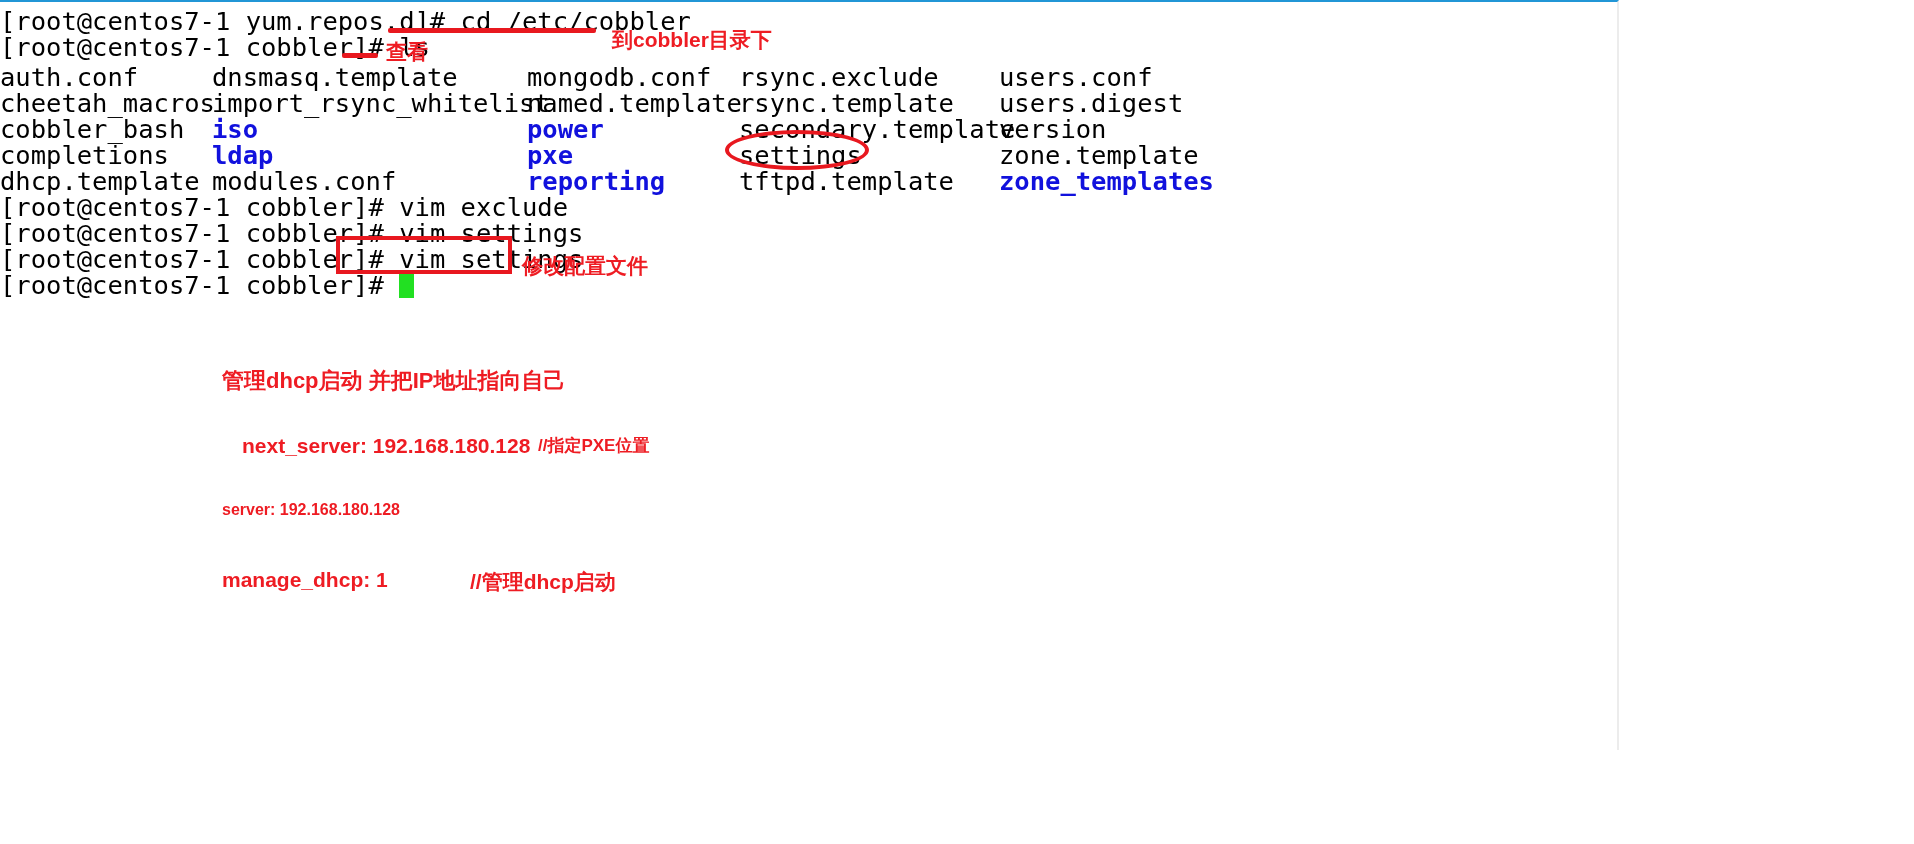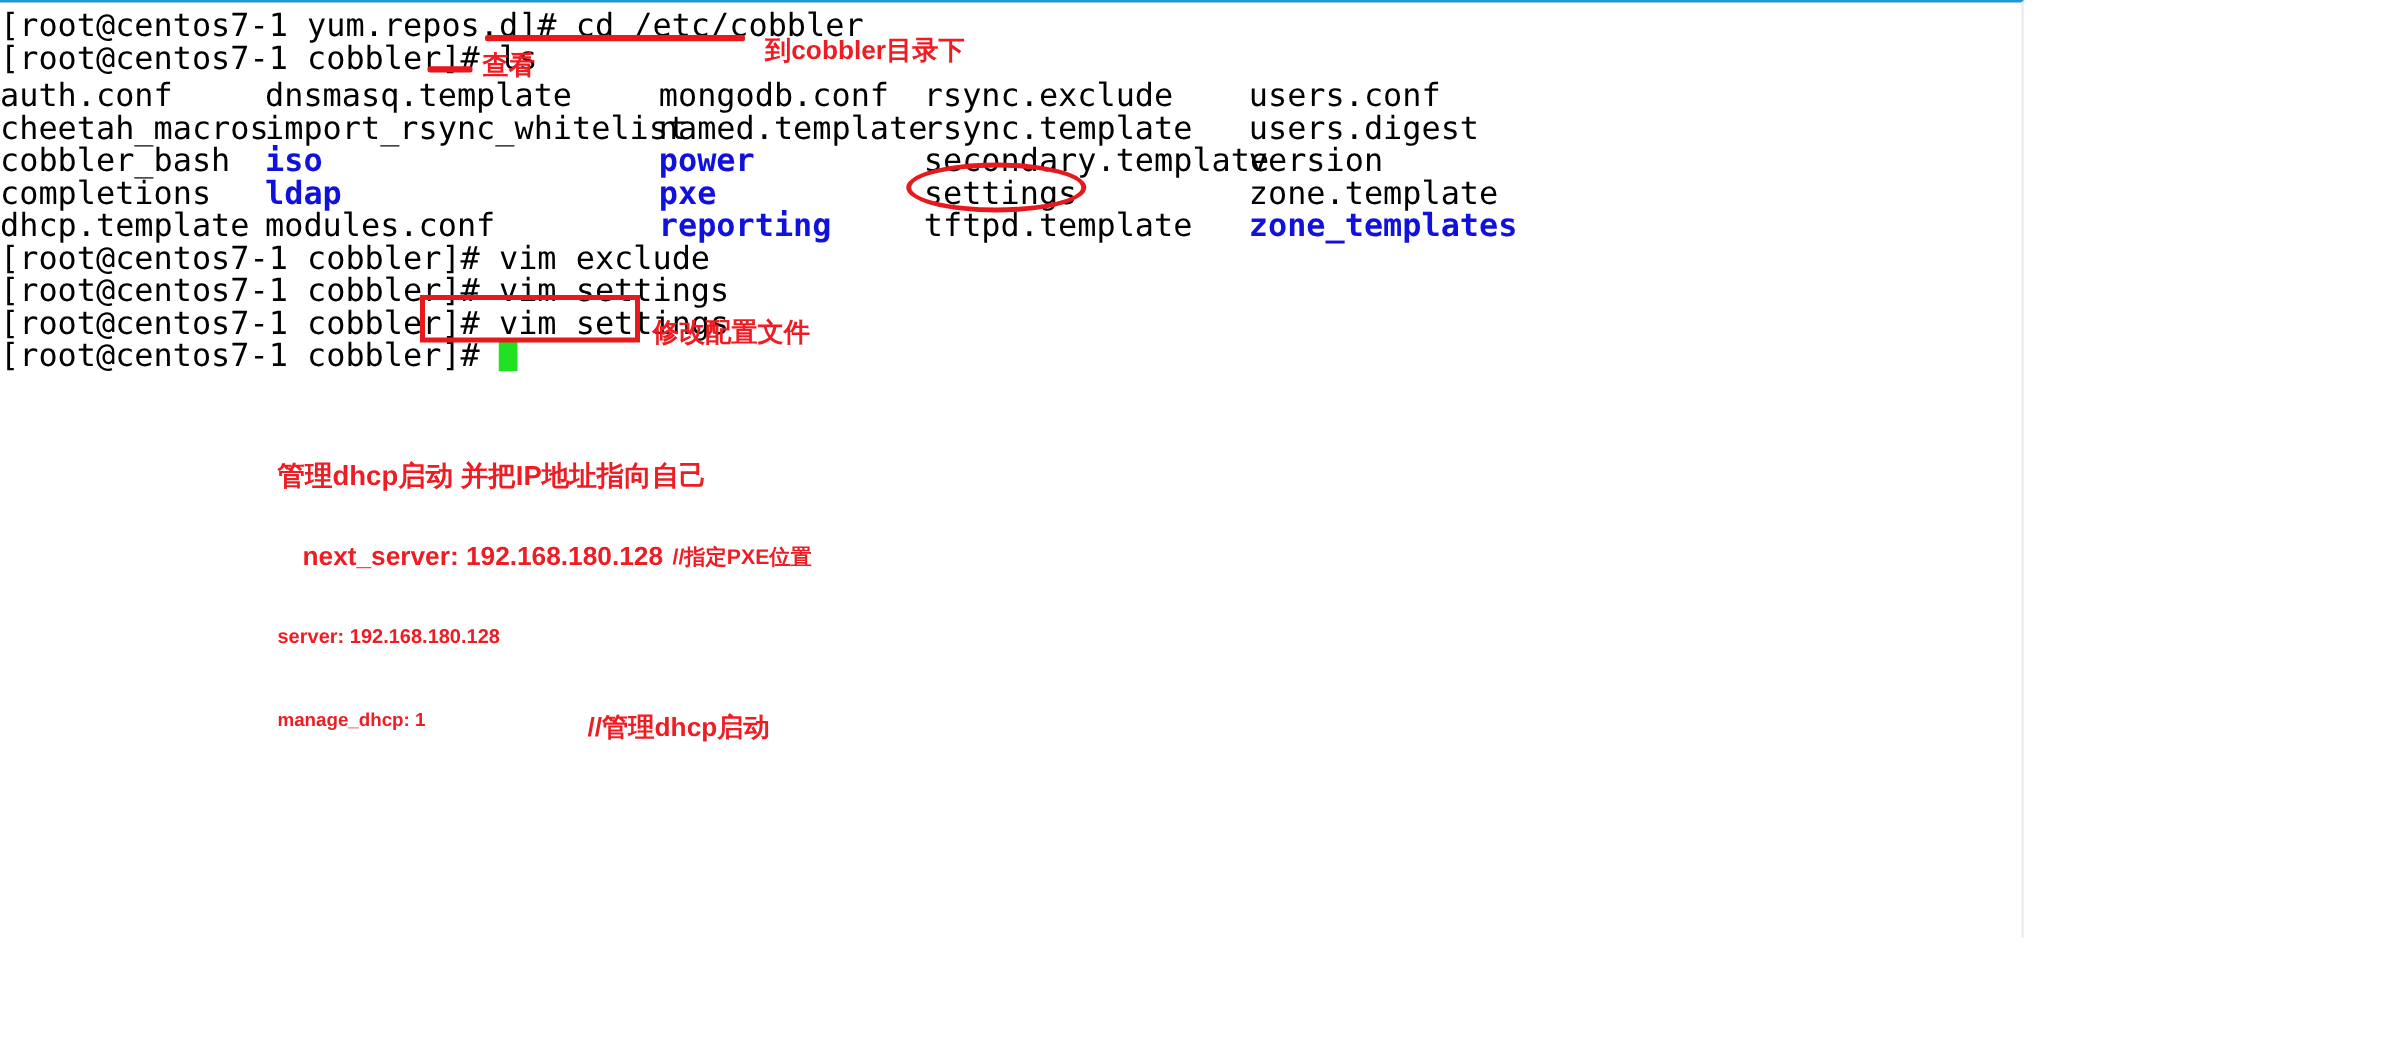--- a/index.html
+++ b/index.html
@@ -134,14 +134,14 @@
 
 <div class="ann-text ann-big" style="left:522px; top:252px;">修改配置文件</div>
 
 <div class="ann-text" style="left:222px; top:366px; font-size:22px;">管理dhcp启动 并把IP地址指向自己</div>
 
 <div class="ann-text" style="left:222px; top:434px; font-size:21px;margin-left:20px;">next_server: 192.168.180.128</div>
 <div class="ann-text" style="left:538px; top:434px; font-size:17px;">//指定PXE位置</div>
 
 <div class="ann-text" style="left:222px; top:501px; font-size:16px;">server: 192.168.180.128</div>
 
-<div class="ann-text" style="left:222px; top:568px; font-size:15px;">manage_dhcp: 1</div>
+<div class="ann-text" style="left:222px; top:568px; font-size:21px;">manage_dhcp: 1</div>
 <div class="ann-text" style="left:470px; top:568px; font-size:21px;">//管理dhcp启动</div>
 
 </body></html>

